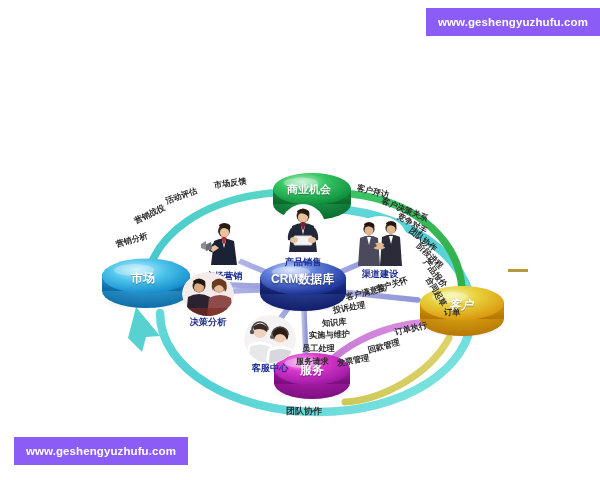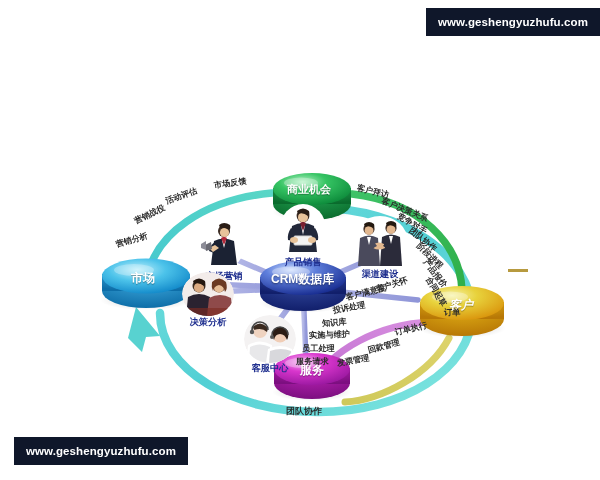--- a/index.html
+++ b/index.html
@@ -8,21 +8,21 @@
     width:600px;height:480px;
     background:#ffffff;
     font-family:"Liberation Sans","DejaVu Sans",sans-serif;
     overflow:hidden;position:relative;
   }
   #root{position:absolute;left:0;top:0;width:600px;height:480px;}
 
   
   .watermark{
     position:absolute;
-    background:#0f172a;
+    background:#8b5cf6;
     color:#ffffff;
     font-size:11.5px;
     font-weight:600;
     letter-spacing:.1px;
     display:flex;align-items:center;justify-content:center;
     white-space:nowrap;
   }
   #wm-top{right:0;top:8px;width:174px;height:28px;}
   #wm-bottom{left:14px;top:437px;width:174px;height:28px;}
 

